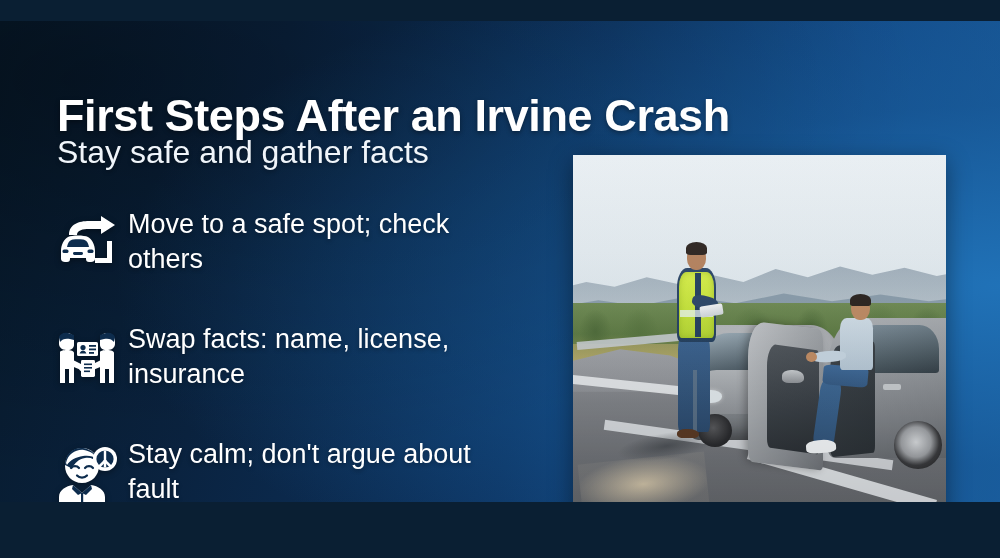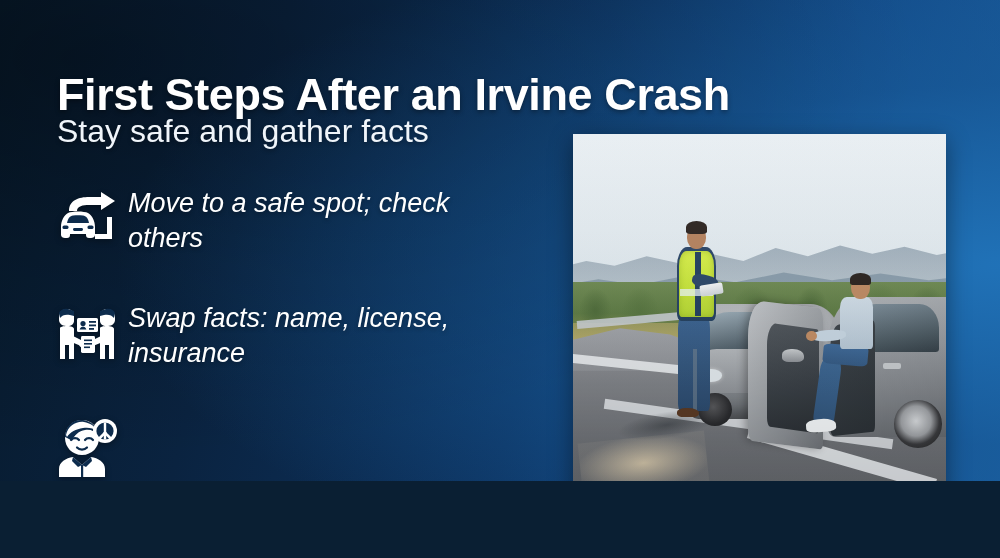--- a/index.html
+++ b/index.html
@@ -7,20 +7,21 @@
     padding: 0;
     background: #0a1f33;
   }
   #slide {
     position: relative;
     width: 1000px;
     height: 481px;
     overflow: hidden;
     font-family: "Liberation Sans", sans-serif;
     background: #8b5cf6;
+    margin-top: 21px;
   }
   
   #bg-gradient {
     position: absolute;
     inset: 0;
     background:
       radial-gradient(130% 110% at 100% 55%, rgba(33,116,186,0.92) 0%, rgba(24,92,155,0.55) 34%, rgba(13,48,85,0.0) 68%),
       linear-gradient(104deg, #071a2c 0%, #0a2340 26%, #0d3360 55%, #134a87 78%, #1a5c9c 100%);
   }
   #bg-vignette {
@@ -58,24 +59,23 @@
 
   #bullets {
     position: absolute;
     left: 50px;
     top: 184px;
     width: 470px;
   }
   .bullet {
     position: relative;
     display: flex;
-    align-items: center;
+    align-items: flex-end;
     margin-bottom: 44px;
     min-height: 64px;
-    font-style: italic;
   }
   .bullet:last-child { margin-bottom: 0; }
   .bullet-icon {
     flex: 0 0 78px;
     width: 78px;
     height: 64px;
     display: flex;
     align-items: center;
     justify-content: flex-start;
     padding-left: 5px;
@@ -519,20 +519,21 @@
           <path d="M36 42 L27 50 L31 52 L37 46 Z" fill="#0d2c4d"></path>
           <rect x="26" y="50" width="2.2" height="12" fill="#0d2c4d"></rect>
 
           <circle cx="50" cy="16" r="12" fill="#ffffff"></circle>
           <circle cx="50" cy="16" r="8.6" fill="#0d2c4d"></circle>
           <rect x="48.8" y="7.4" width="2.4" height="17.2" fill="#ffffff"></rect>
           <path d="M50 16 L43.4 22.6 L45.2 24.4 L51.8 17.8 Z" fill="#ffffff"></path>
           <path d="M50 16 L56.6 22.6 L54.8 24.4 L48.2 17.8 Z" fill="#ffffff"></path>
         </svg>
       </div>
+      <div class="bullet-text">Stay calm; don't argue about fault</div>
     </div>
 
   </div>
 
   <div id="photo-frame">
     <div id="photo">
       <div class="ph-sky"></div>
       <div class="ph-mtn"></div>
       <div class="ph-mtn2"></div>
       <div class="ph-trees"></div>

